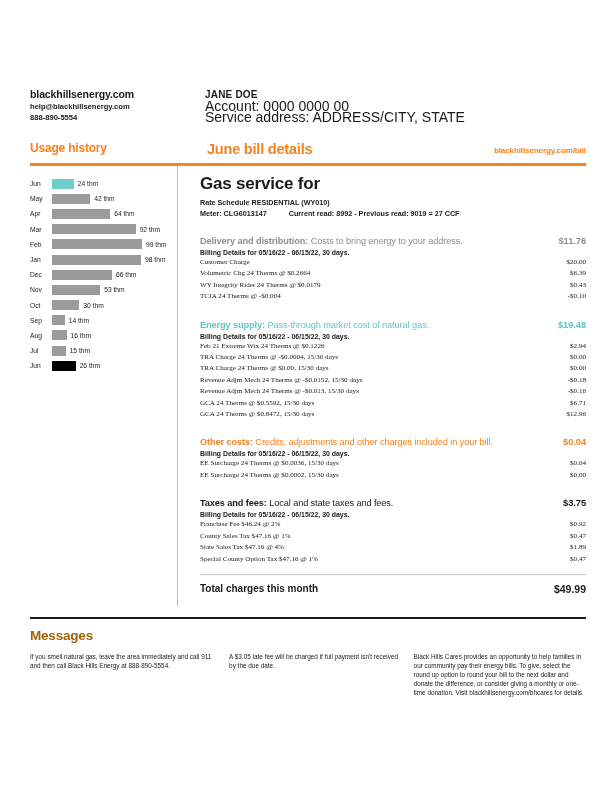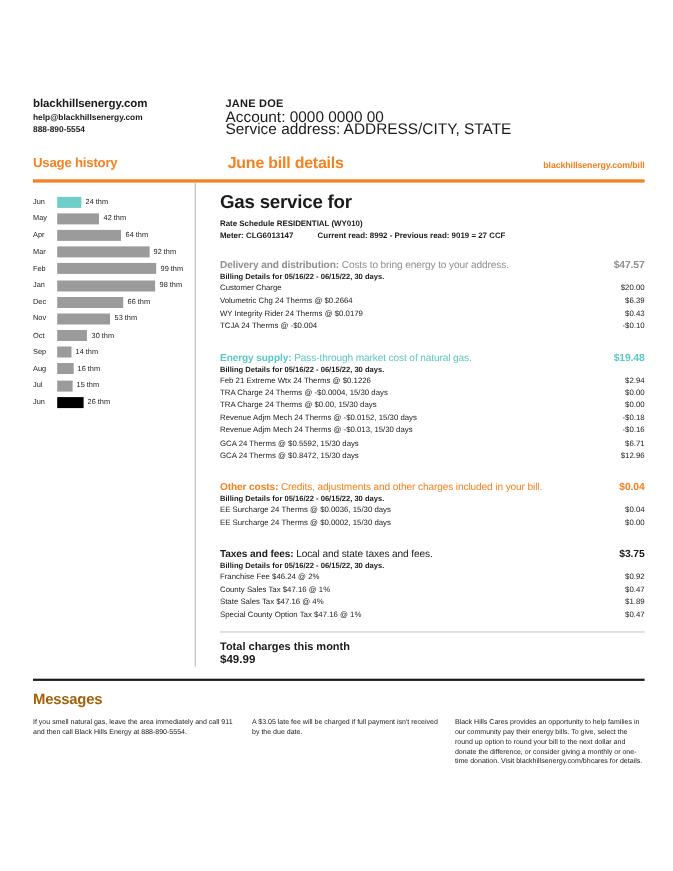--- a/index.html
+++ b/index.html
@@ -195,35 +195,35 @@
     font-weight: bold;
     margin-top: 3px;
     margin-bottom: 1px;
   }
   .line-item {
     display: flex;
     justify-content: space-between;
     font-size: 7.1px;
     line-height: 11.4px;
     color: #1a1a1a;
+    font-family: Liberation Serif, serif;
   }
   .line-item .li-amt { white-space: nowrap; }
 
   .total-rule {
     border-top: 1.2px solid #c9c9c9;
     margin-top: 9px;
   }
   .total-row {
     display: flex;
     justify-content: space-between;
-    align-items: flex-start;
+    align-items: center;
     margin-top: 8px;
     font-size: 10px;
     font-weight: bold;
-    flex-direction: column;
   }
   .total-row .t-amt { font-size: 10.5px; }
 
   
   .msg-rule {
     position: absolute;
     left: 30px;
     top: 617px;
     width: 556px;
     height: 1.6px;
@@ -374,21 +374,21 @@
     <div class="svc-title">Gas service for</div>
     <div class="svc-sub">Rate Schedule RESIDENTIAL (WY010)</div>
     <div class="svc-meter">
       <span>Meter: CLG6013147</span><span class="spacer"></span><span>Current read: 8992 - Previous read: 9019 = 27 CCF</span>
     </div>
 
     <div id="sections-host">
         <div class="section">
           <div class="section-head sh-delivery">
             <div><span class="title">Delivery and distribution:</span><span class="desc"> Costs to bring energy to your address.</span></div>
-            <span class="amt">$47.57</span>
+            <span class="amt">$11.76</span>
           </div>
           <div class="billing-details">Billing Details for 05/16/22 - 06/15/22, 30 days.</div>
           <div class="line-item">
             <span class="li-label">Customer Charge</span>
             <span class="li-amt">$20.00</span>
           </div>
           <div class="line-item">
             <span class="li-label">Volumetric Chg 24 Therms @ $0.2664</span>
             <span class="li-amt">$6.39</span>
           </div>

